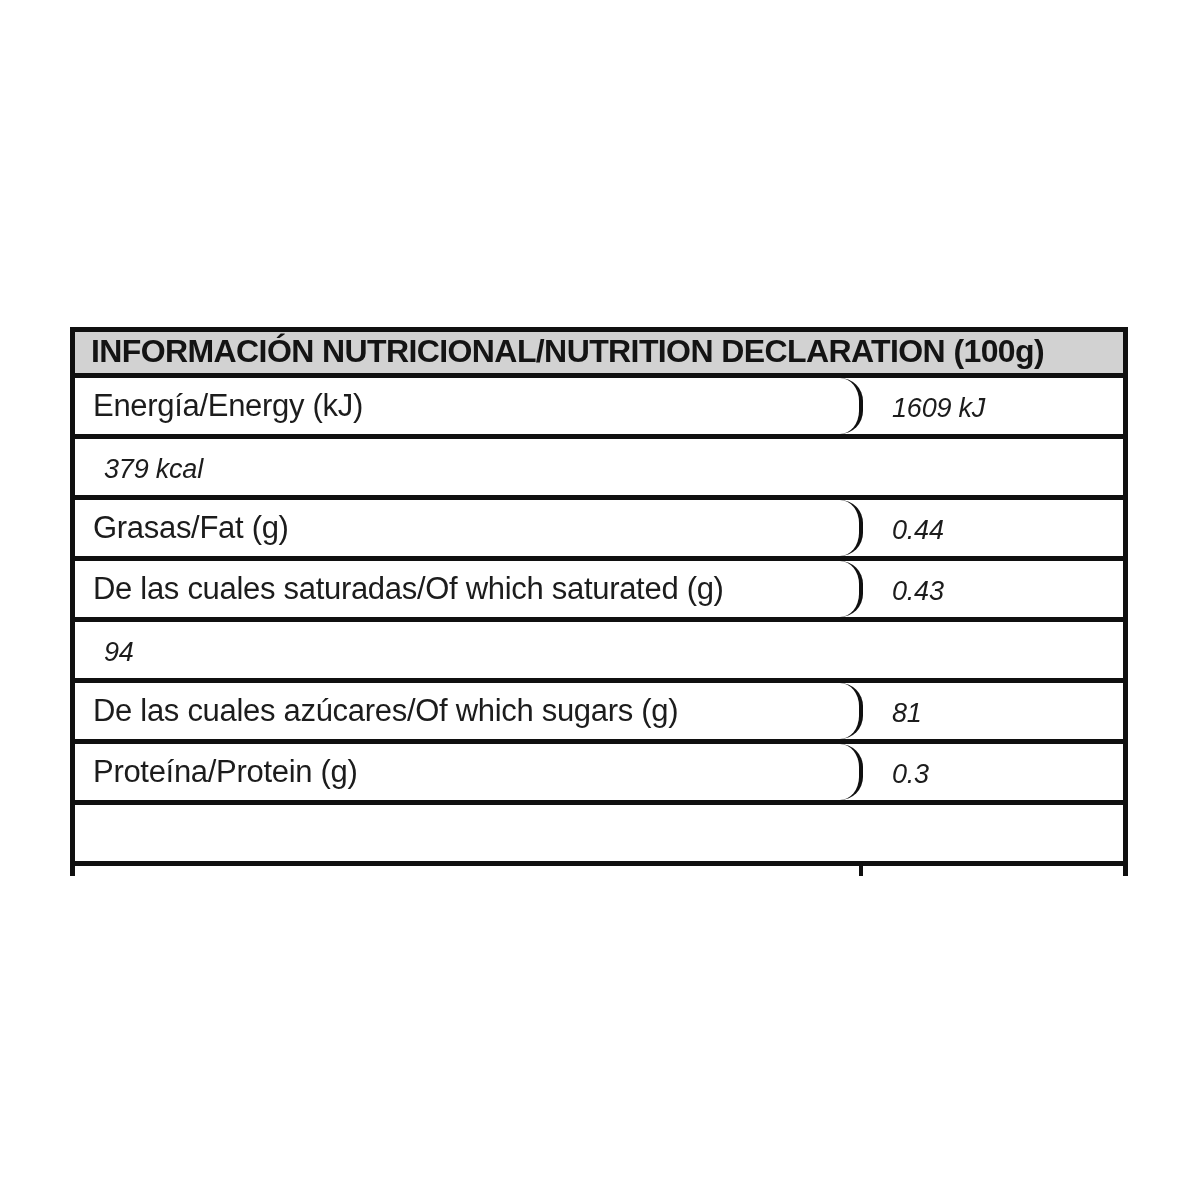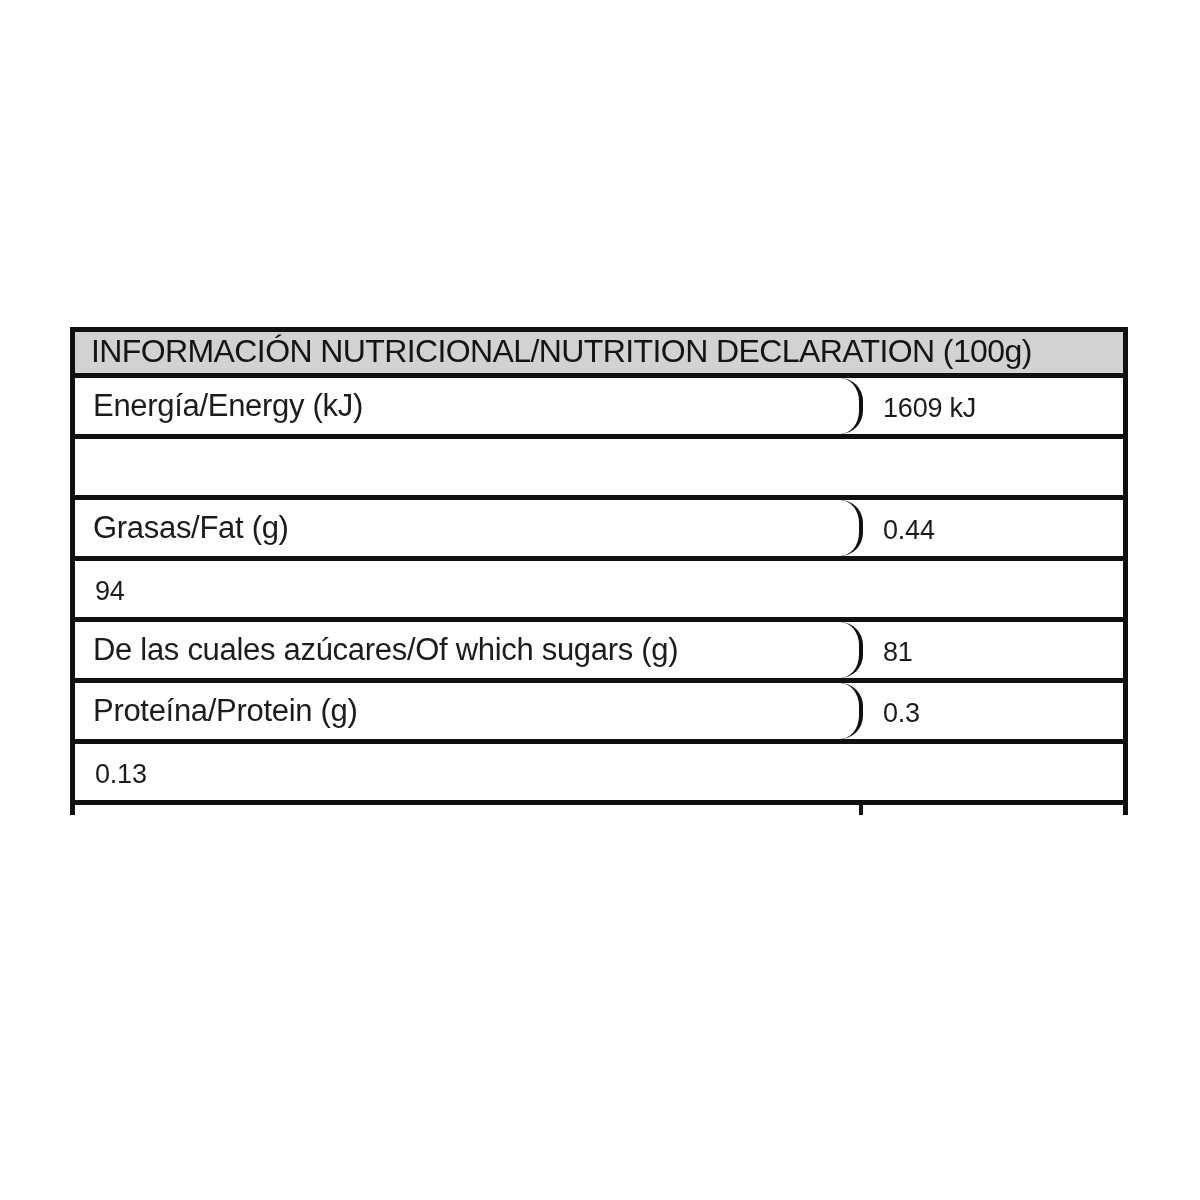--- a/index.html
+++ b/index.html
@@ -31,21 +31,21 @@
   }
   .table-header {
     box-sizing: border-box;
     height: 46px;
     background: #d2d2d2;
     border-bottom: 5px solid #101010;
     display: flex;
     align-items: center;
     padding: 0 10px 2px 16px;
     font-size: 32px;
-    font-weight: normal;
+    font-weight: bold;
     letter-spacing: -0.6px;
     white-space: nowrap;
     color: #141414;
   }
   .table-row {
     box-sizing: border-box;
     height: 61px;
     display: flex;
     border-bottom: 5px solid #101010;
     background: #ffffff;
@@ -61,26 +61,27 @@
     letter-spacing: -0.3px;
     white-space: nowrap;
     color: #1c1c1c;
     border-radius: 23px;
   }
   .row-value {
     box-sizing: border-box;
     flex: 1;
     display: flex;
     align-items: center;
-    padding-left: 20px;
+    padding-left: 29px;
     padding-top: 4px;
     font-size: 27px;
     letter-spacing: -0.2px;
     white-space: nowrap;
     color: #1c1c1c;
+    font-style: italic;
   }
   
   .stub-row {
     box-sizing: border-box;
     height: 10px;
     display: flex;
     background: #ffffff;
   }
   .stub-label {
     box-sizing: border-box;
@@ -95,44 +96,48 @@
   <div class="nutrition-table">
 
     <div class="table-header">INFORMACIÓN NUTRICIONAL/NUTRITION DECLARATION (100g)</div>
 
     <div class="table-row">
       <div class="row-label">Energía/Energy (kJ)</div>
       <div class="row-value">1609 kJ</div>
     </div>
 
     <div class="table-row">
+      <div class="row-value">379 kcal</div>
     </div>
 
     <div class="table-row">
       <div class="row-label">Grasas/Fat (g)</div>
       <div class="row-value">0.44</div>
     </div>
 
+    <div class="table-row">
+      <div class="row-label">De las cuales saturadas/Of which saturated (g)</div>
+      <div class="row-value">0.43</div>
+    </div>
 
     <div class="table-row">
       <div class="row-value">94</div>
     </div>
 
     <div class="table-row">
       <div class="row-label">De las cuales azúcares/Of which sugars (g)</div>
       <div class="row-value">81</div>
     </div>
 
     <div class="table-row">
       <div class="row-label">Proteína/Protein (g)</div>
       <div class="row-value">0.3</div>
     </div>
 
     <div class="table-row">
-      <div class="row-value">0.13</div>
     </div>
 
     <div class="stub-row">
       <div class="stub-label"></div>
     </div>
 
   </div>
 </div>
 
 </body></html>

